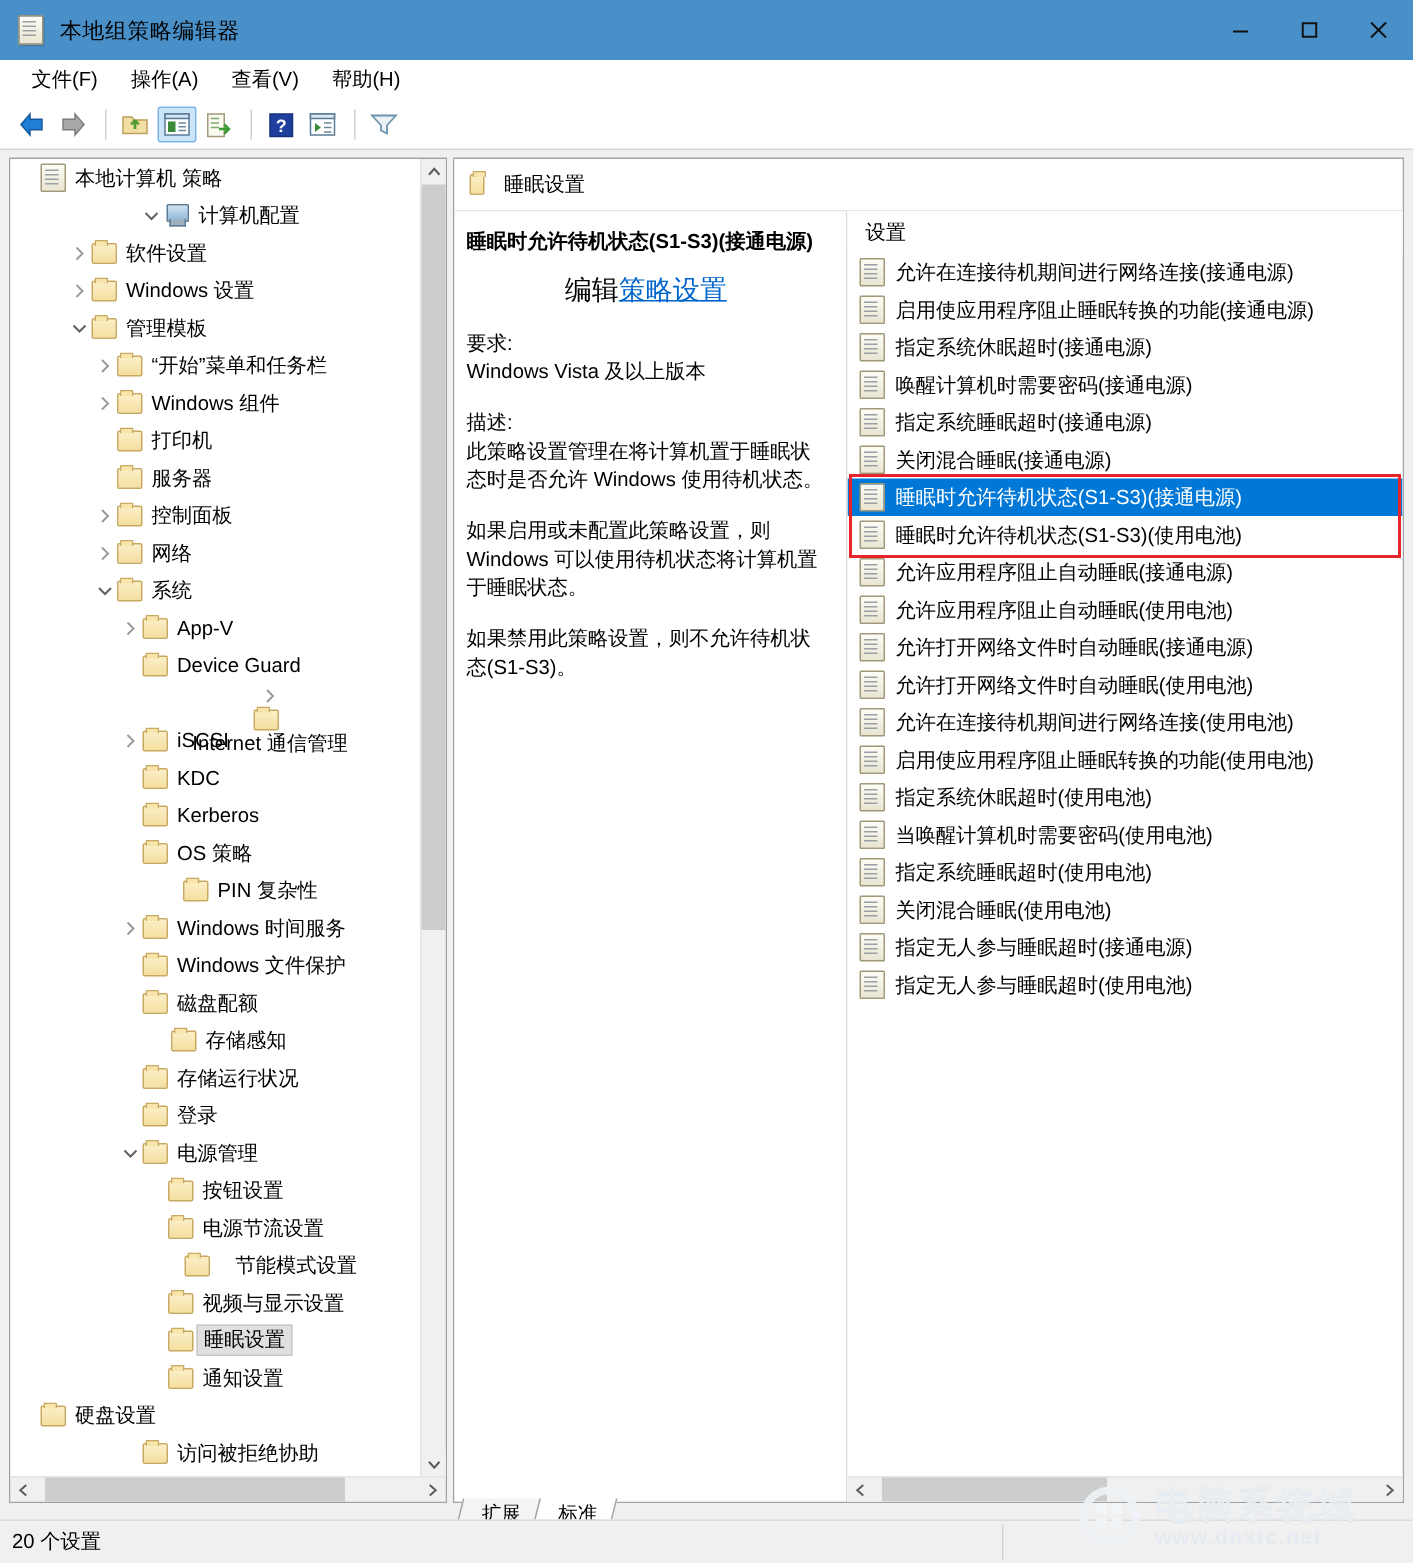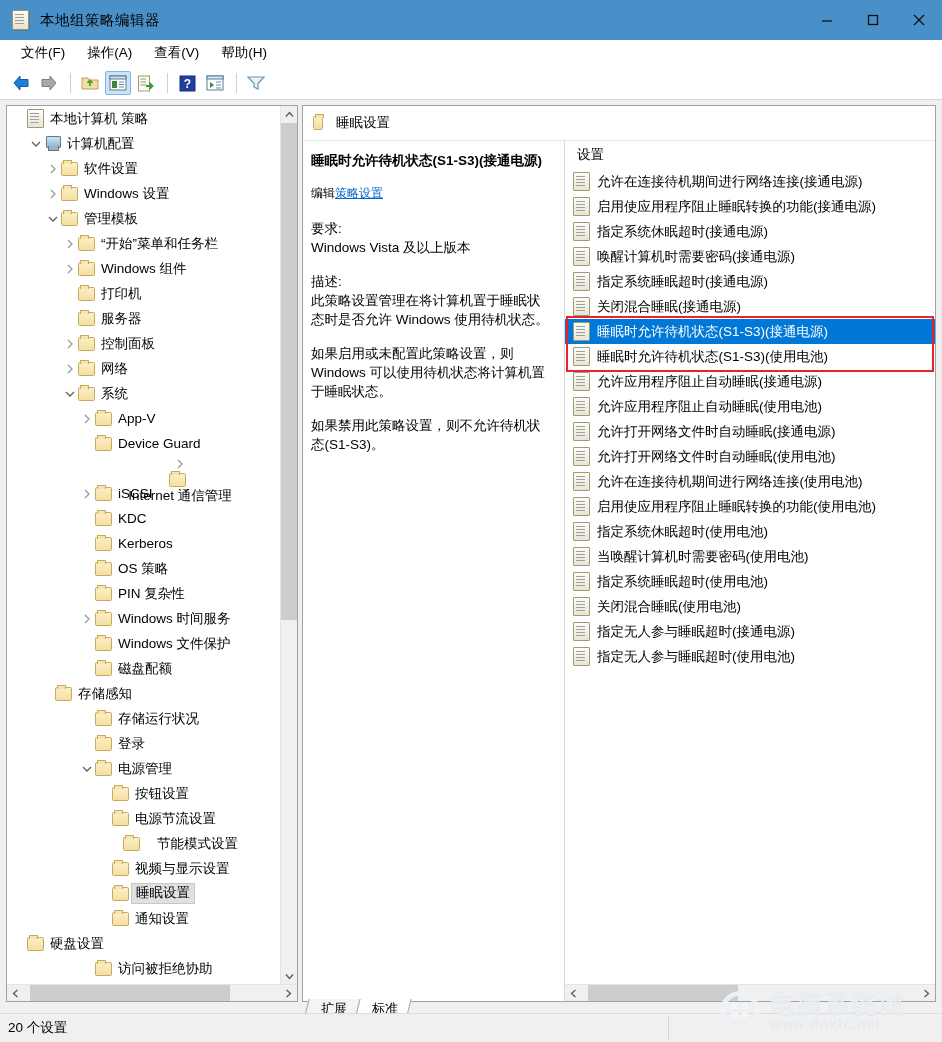--- a/index.html
+++ b/index.html
@@ -73,21 +73,21 @@
   .rp-header{height:34px;flex:none;display:flex;align-items:center;padding-left:10px;
     background:#fff;border-bottom:1px solid #e6e6e6;}
   .rp-header .folder{margin-right:8px;}
   .rp-title{font-size:13.5px;}
   .rp-body{flex:1;display:flex;min-height:0;position:relative;}
 
   
   .detail{width:262px;flex:none;padding:10px 14px 0 8px;box-sizing:border-box;overflow:hidden;
     border-right:1px solid #d8d8d8;background:#fff;}
   .detail-title{font-weight:bold;font-size:13.5px;line-height:19px;margin-bottom:14px;}
-  .detail-edit{font-size:12px;line-height:19px;margin-bottom:16px;}
+  .detail-edit{font-size:18px;line-height:19px;margin-bottom:16px;text-align:center;}
   .detail-edit a{color:#0066cc;text-decoration:underline;}
   .detail-h{font-size:13.5px;line-height:19px;}
   .detail-p{font-size:13.5px;line-height:19px;margin:0 0 15px 0;}
 
   
   .listcol{flex:1;display:flex;flex-direction:column;min-width:0;position:relative;background:#fff;}
   .list-head{height:28px;flex:none;display:flex;align-items:center;padding-left:12px;
     font-size:13.5px;background:#fff;}
   .list-body{flex:1;position:relative;overflow:hidden;}
   .list-inner{position:absolute;left:0;top:0;right:0;bottom:16px;overflow:hidden;}
@@ -224,21 +224,21 @@
 
     <div class="pane tree-pane">
       <div class="tree-scroll" id="tree-host">
           <div class="tree-row" style="padding-left: 4px;">
             <div class="chev"></div>
             <div class="ico">
               <div class="pol-ico"></div>
             </div>
             <div class="tree-label">本地计算机 策略</div>
           </div>
-          <div class="tree-row" style="padding-left: 21px;">
+          <div class="tree-row" style="padding-left: 5px; justify-content: center;">
             <div class="chev">
               <svg width="10" height="8" viewBox="0 0 10 8">
                 <path d="M1 2 L5 6 L9 2" fill="none" stroke="#606060" stroke-width="1.3"></path>
               </svg>
             </div>
             <div class="ico">
               <div class="comp-ico">
                 <div class="scr"></div>
                 <div class="base"></div>
               </div>
@@ -401,21 +401,21 @@
             </div>
             <div class="tree-label">Kerberos</div>
           </div>
           <div class="tree-row" style="padding-left: 72px;">
             <div class="chev"></div>
             <div class="ico">
               <div class="folder"></div>
             </div>
             <div class="tree-label">OS 策略</div>
           </div>
-          <div class="tree-row" style="padding-left: 72px;">
+          <div class="tree-row" style="padding-left: 72px; margin-left: 27px;">
             <div class="chev"></div>
             <div class="ico">
               <div class="folder"></div>
             </div>
             <div class="tree-label">PIN 复杂性</div>
           </div>
           <div class="tree-row" style="padding-left: 72px;">
             <div class="chev">
               <svg width="8" height="10" viewBox="0 0 8 10">
                 <path d="M2 1 L6 5 L2 9" fill="none" stroke="#9a9a9a" stroke-width="1.3"></path>
@@ -433,21 +433,21 @@
             </div>
             <div class="tree-label">Windows 文件保护</div>
           </div>
           <div class="tree-row" style="padding-left: 72px;">
             <div class="chev"></div>
             <div class="ico">
               <div class="folder"></div>
             </div>
             <div class="tree-label">磁盘配额</div>
           </div>
-          <div class="tree-row" style="padding-left: 32px;">
+          <div class="tree-row" style="padding-left: 91px;">
             <div class="chev"></div>
             <div class="ico">
               <div class="folder"></div>
             </div>
             <div class="tree-label">存储感知</div>
           </div>
           <div class="tree-row" style="padding-left: 72px;">
             <div class="chev"></div>
             <div class="ico">
               <div class="folder"></div>

